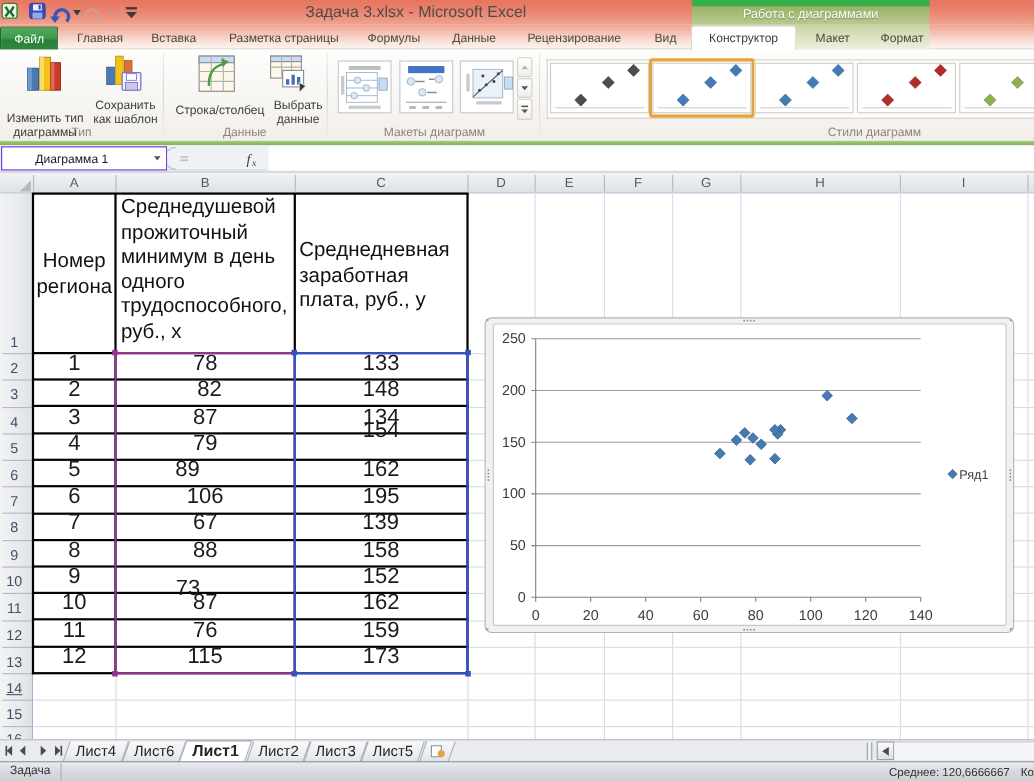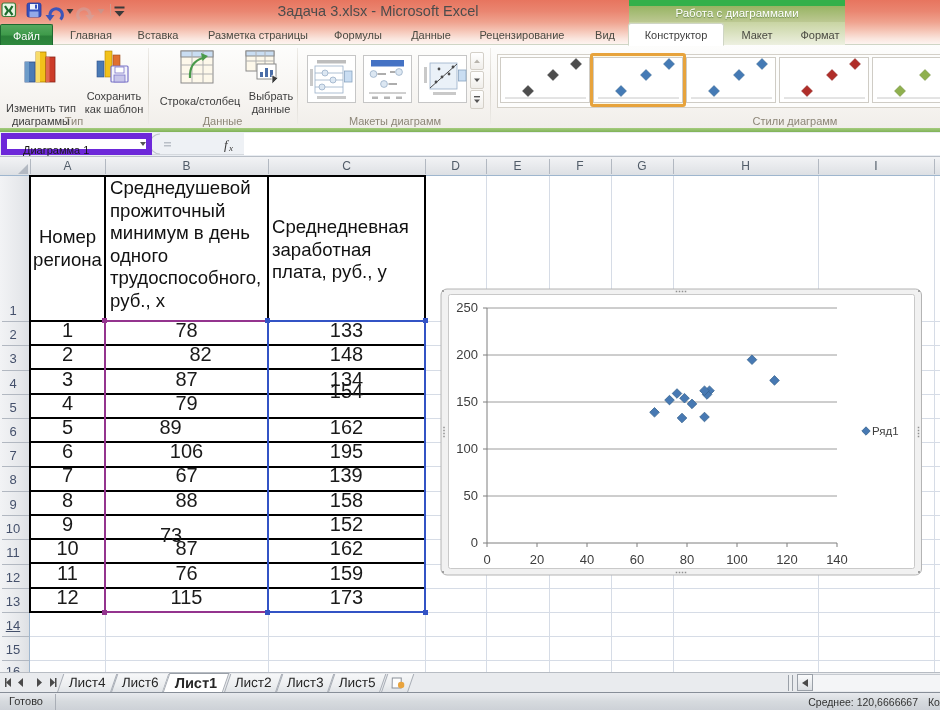--- a/index.html
+++ b/index.html
@@ -31,21 +31,21 @@
   .gsep { position:absolute; top:3px; width:1px; height:76px;
     background:linear-gradient(#eeece8, #d8d4cc, #eeece8); }
   .glabel { position:absolute; top:70px; height:13px; font-size:11px; color:#8d8678;
     text-align:center; width:100%; }
   .rbtn-label { position:absolute; font-size:11px; color:#3e3e3e; text-align:center; line-height:13px; }
   #greenline { left:0; top:128px; width:940px; height:4px;
     background:linear-gradient(#a5cc7e, #7fb257); }
   #fbar { left:0; top:132px; width:940px; height:25px; background:#e9edf2;
     border-bottom:1px solid #b9bfc7; }
   #namebox { left:1px; top:1px; width:151px; height:22px; background:#fff;
-    border:6px solid #6d28d9; font-size:11px; color:#1a1a1a; line-height:22px; padding-left:16px; position:absolute;}
+    border:1px solid #6d28d9; font-size:11px; color:#1a1a1a; line-height:22px; padding-left:30px; position:absolute;}
   #fx-area { left:152px; top:1px; width:92px; height:22px; position:absolute; background:#eef1f5;
     border-bottom:1px solid #d5d9de; }
   #finput { left:244px; top:1px; width:696px; height:22px; position:absolute; background:#fff; }
   #colhdr { left:0; top:157px; width:940px; height:19px;
     background:linear-gradient(#f2f3f5 0%, #e6e8eb 60%, #dde0e4 100%);
     border-bottom:1px solid #9eb6ce; }
   .clabel { position:absolute; top:0; height:19px; font-size:12px; color:#515c68;
     text-align:center; line-height:19px; }
   .csep { position:absolute; top:2px; width:1px; height:15px; background:#b2b8c1; }
   #rowhdr { left:0; top:176px; width:30px; height:496px;
@@ -389,21 +389,21 @@
 <div class="blk" style="left:29px;top:562px;width:397px;height:2px;"></div>
 <div class="blk" style="left:29px;top:587px;width:397px;height:2px;"></div>
 <div class="blk" style="left:29px;top:611px;width:397px;height:2px;"></div>
 <div class="hdrtxt" style="left:30px;top:226px;width:75px;text-align:center;">Номер<br>региона</div>
 <div class="hdrtxt" style="left:110px;top:177px;width:162px;white-space:nowrap;">Среднедушевой<br>прожиточный<br>минимум в день<br>одного<br>трудоспособного,<br>руб., x</div>
 <div class="hdrtxt" style="left:272px;top:216px;width:157px;white-space:nowrap;">Среднедневная<br>заработная<br>плата, руб., y</div>
 <div class="cellnum" style="left:30px;top:319px;width:75px;">1</div>
 <div class="cellnum" style="left:105px;top:319px;width:163px;">78</div>
 <div class="cellnum" style="left:268px;top:319px;width:157px;">133</div>
 <div class="cellnum" style="left:30px;top:343px;width:75px;">2</div>
-<div class="cellnum" style="left:105px;top:343px;width:191px;">82</div>
+<div class="cellnum" style="left:95px;top:343px;width:191px;">82</div>
 <div class="cellnum" style="left:268px;top:343px;width:157px;">148</div>
 <div class="cellnum" style="left:30px;top:368px;width:75px;">3</div>
 <div class="cellnum" style="left:105px;top:368px;width:163px;">87</div>
 <div class="cellnum" style="left:268px;top:368px;width:157px;">134</div>
 <div class="cellnum" style="left:30px;top:392px;width:75px;">4</div>
 <div class="cellnum" style="left:105px;top:392px;width:163px;">79</div>
 <div class="cellnum" style="left:268px;top:380px;width:157px;">154</div>
 <div class="cellnum" style="left:30px;top:416px;width:75px;">5</div>
 <div class="cellnum" style="left:105px;top:416px;width:131px;">89</div>
 <div class="cellnum" style="left:268px;top:416px;width:157px;">162</div>
@@ -544,17 +544,17 @@
           <circle cx="10" cy="8" r="3.2" fill="#e8a33d"></circle>
         </svg></span>
     </div>
 <div style="position:absolute;left:788px;top:2px;width:5px;height:16px;background:#eceef0;border-left:1px solid #9aa0a8;border-right:1px solid #9aa0a8;"></div>
 <div style="position:absolute;left:797px;top:1px;width:16px;height:17px;background:linear-gradient(#fafbfc,#dcdfe3);border:1px solid #9aa0a8;">
       <div style="position:absolute;left:4px;top:4px;width:0;height:0;border-top:4px solid transparent;border-bottom:4px solid transparent;border-right:6px solid #4a4a4a;"></div>
     </div>
 <div style="position:absolute;left:813px;top:1px;width:127px;height:17px;background:#f4f5f7;border-top:1px solid #c6cad0;"></div>
 </div>
 <div class="abs" id="statusbar">
-  <span style="position:absolute;left:9px;top:2px;">Готово</span>
+  <span style="position:absolute;left:9px;top:2px;">Задача</span>
   <span style="position:absolute;left:55px;top:1px;width:1px;height:16px;background:#a9aeb6;"></span>
   <span style="position:absolute;left:708px;top:3px;width:210px;text-align:right;font-size:10.5px;">Среднее: 120,6666667</span>
   <span style="position:absolute;left:928px;top:3px;font-size:10.5px;">Кол</span>
 </div>
 
 </body></html>

